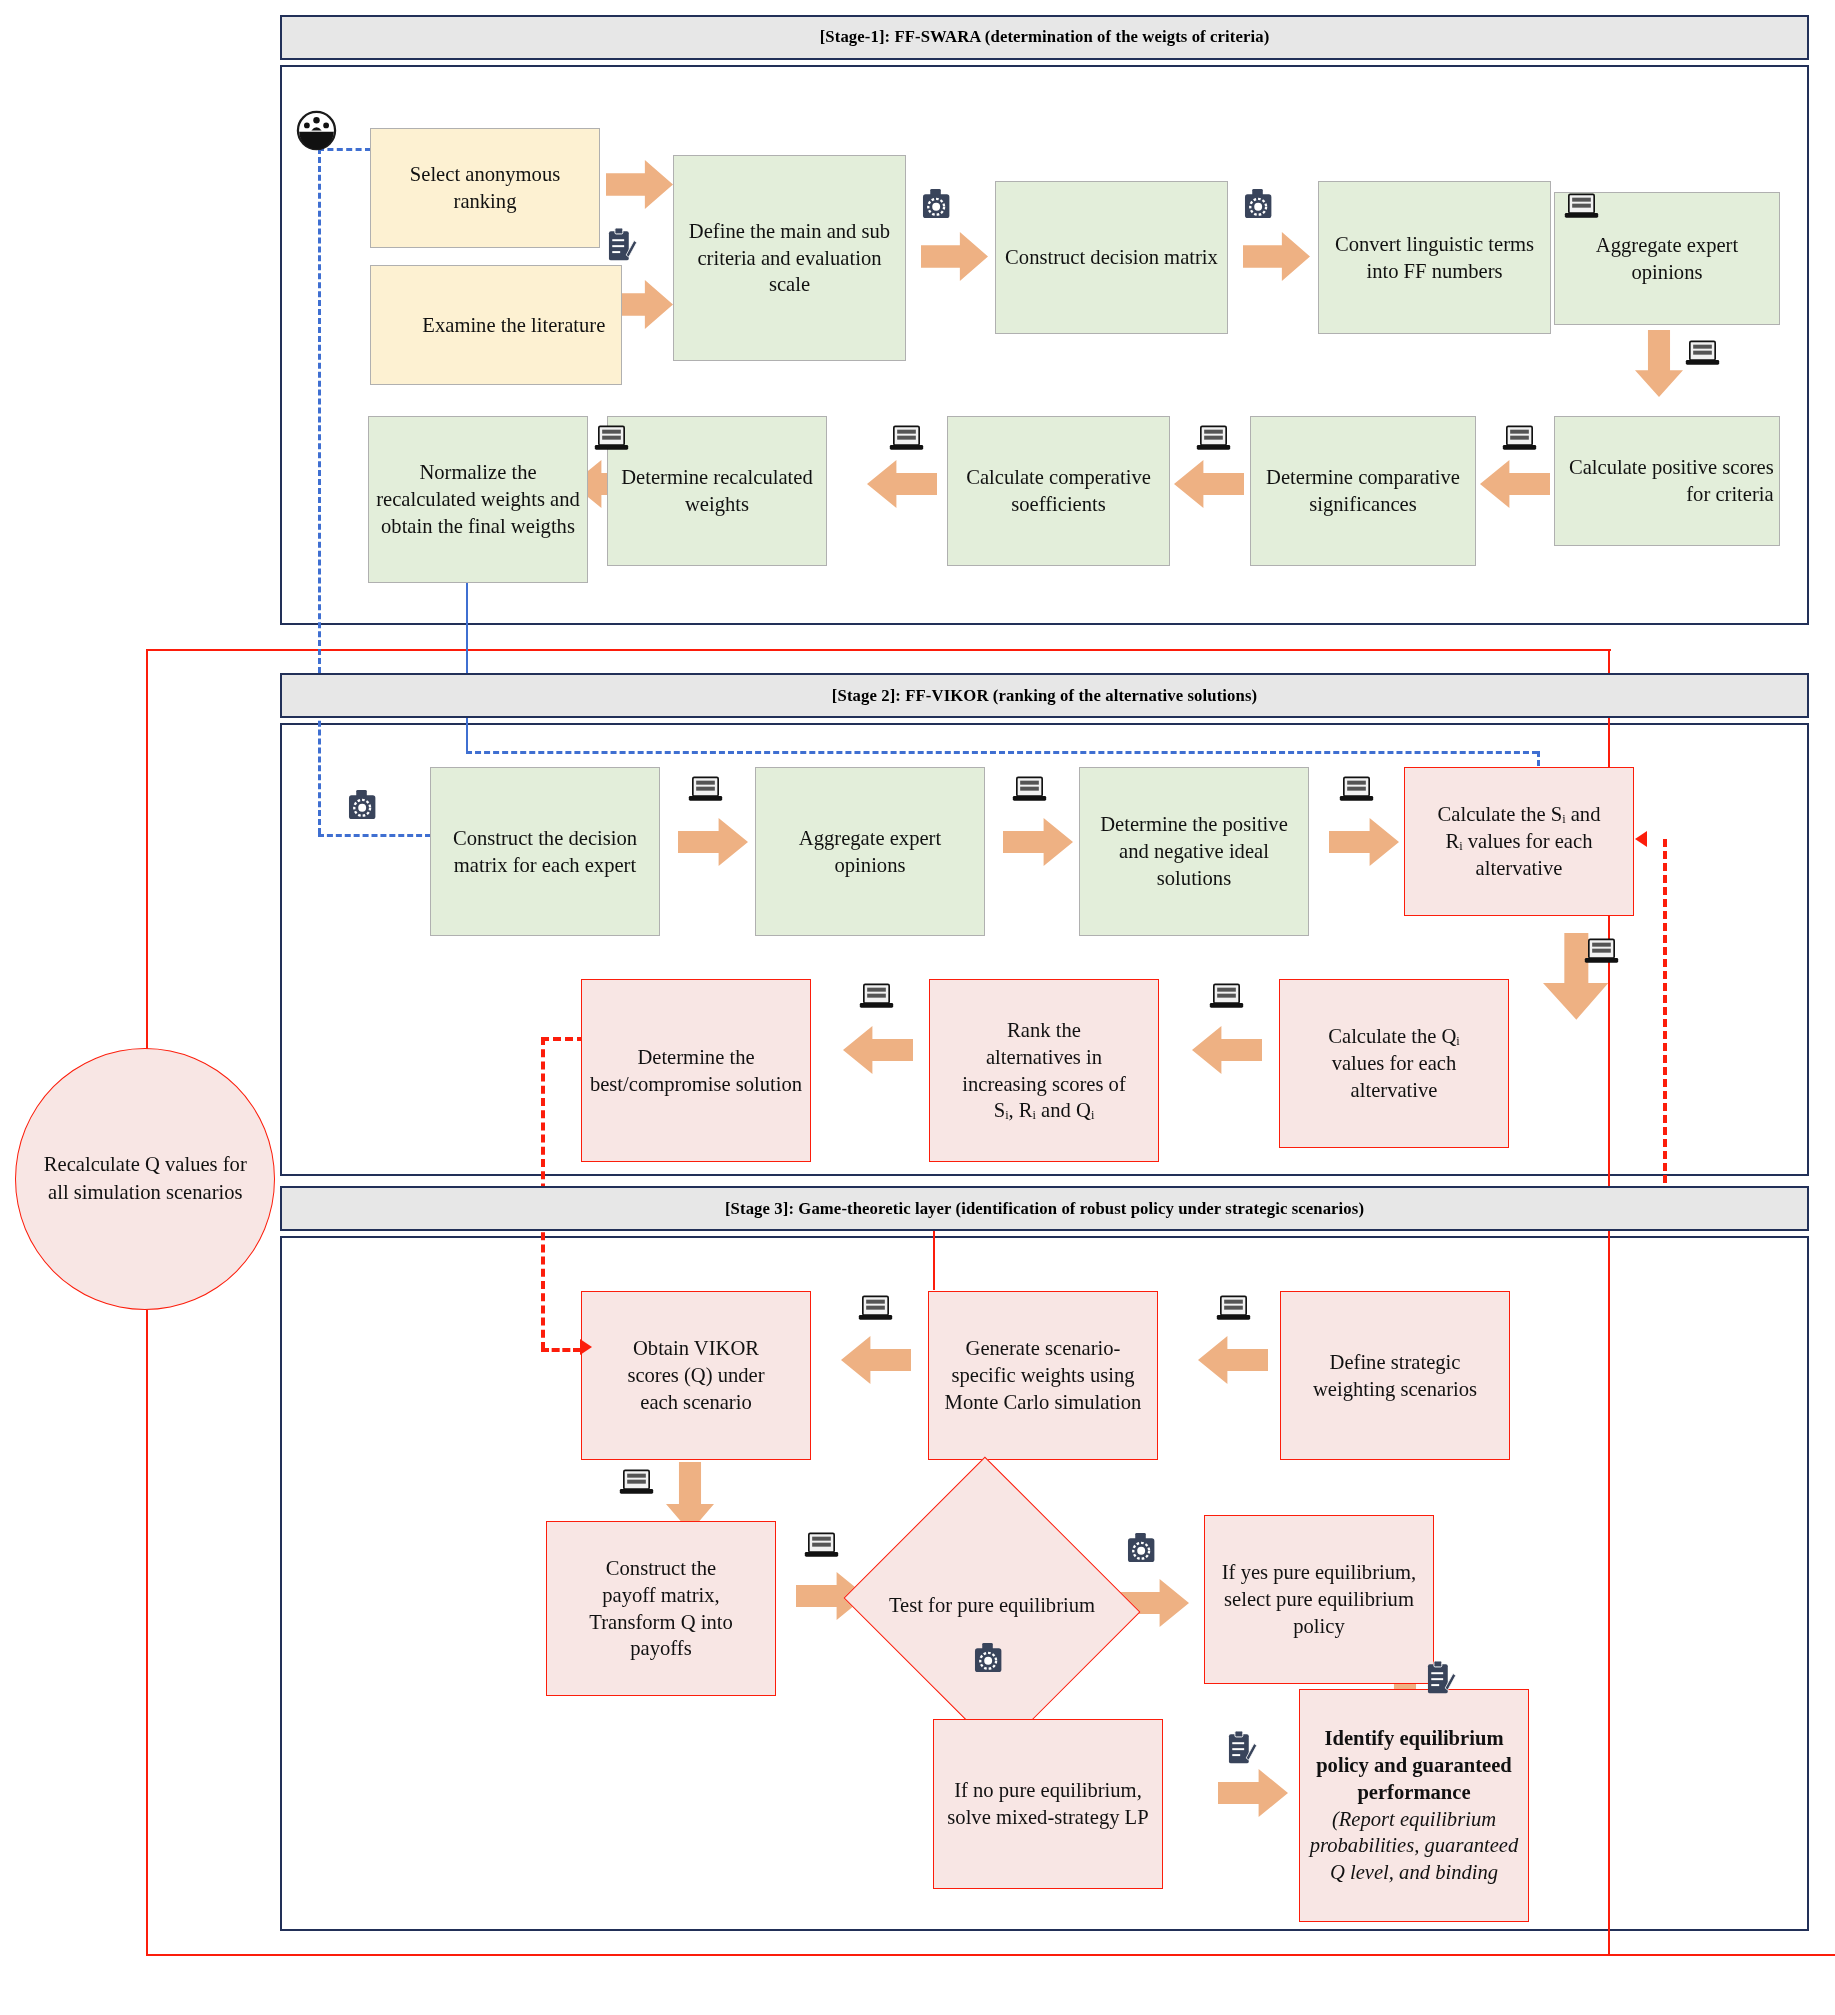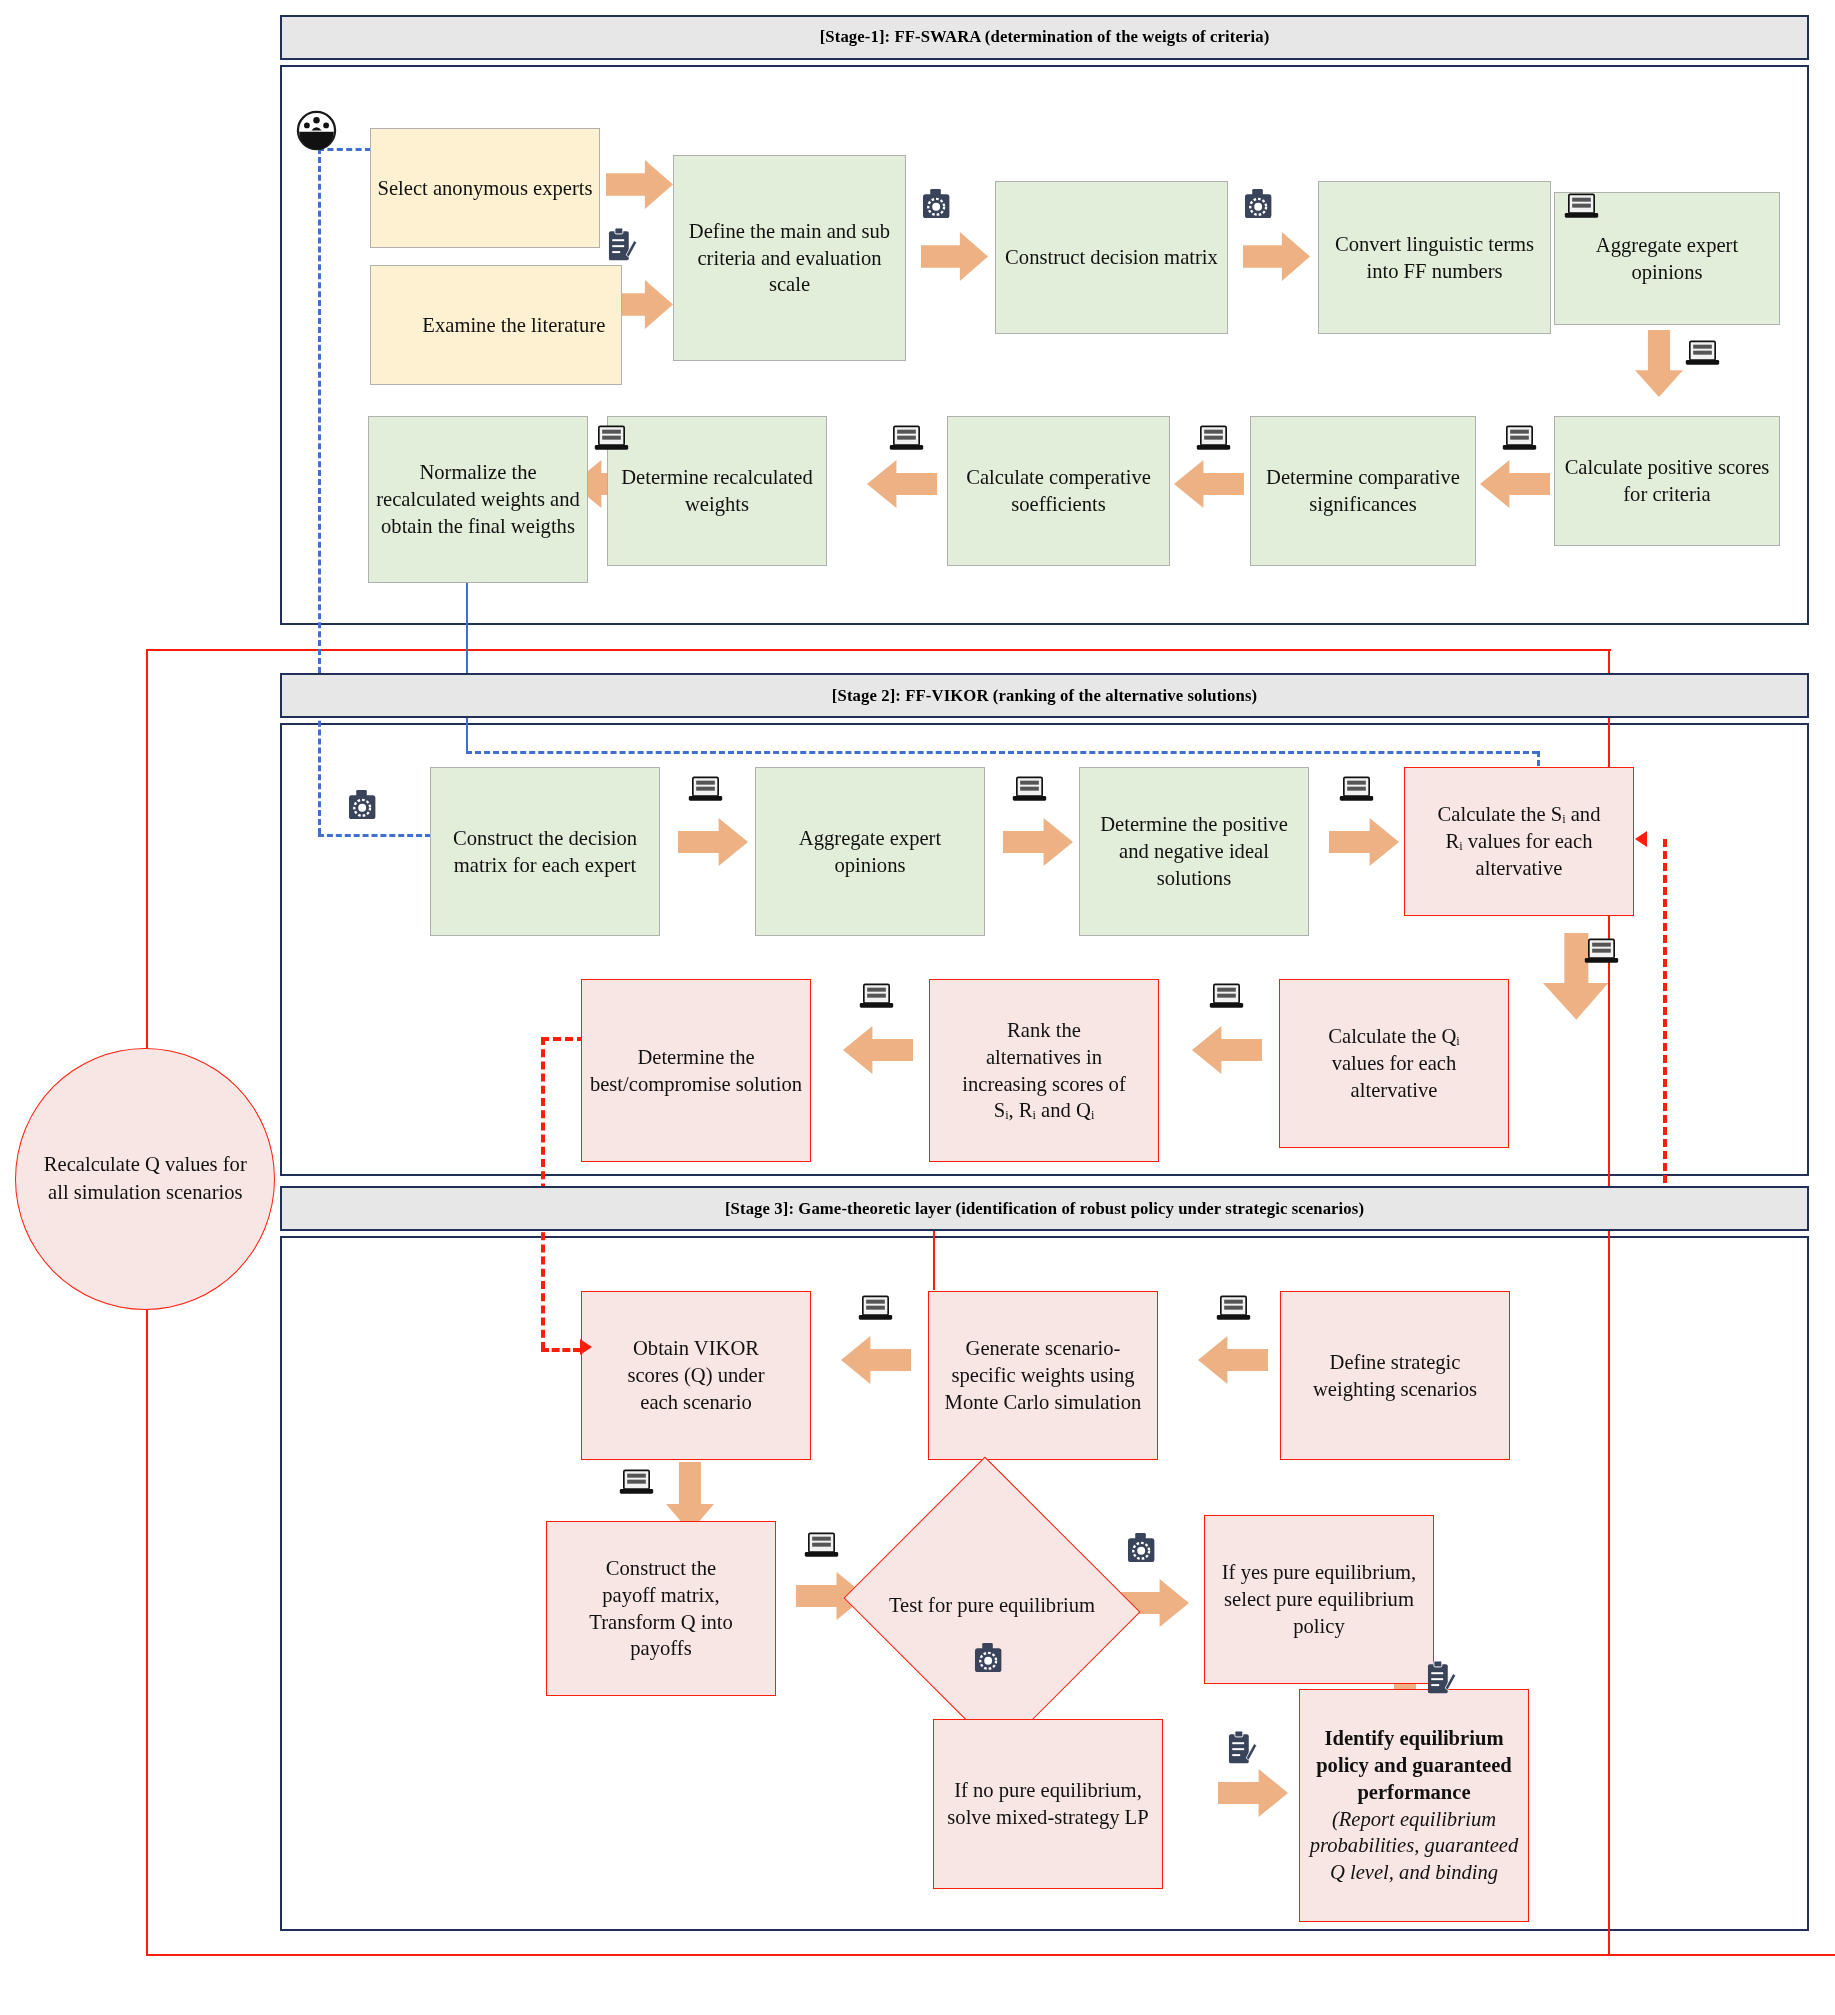--- a/index.html
+++ b/index.html
@@ -147,21 +147,21 @@
       <circle cx="32" cy="32" r="29" fill="none" stroke="#1b1b1b" stroke-width="3.5"></circle>
       <path d="M5 34 a27 27 0 0 0 54 0 z" fill="#111"></path>
       <circle cx="32" cy="16" r="5" fill="#111"></circle>
       <circle cx="17" cy="24" r="4.5" fill="#111"></circle>
       <circle cx="47" cy="24" r="4.5" fill="#111"></circle>
       <path d="M24 32 q8 -10 16 0 z" fill="#111"></path>
     </svg>
   </div>
 
   <div class="node yellow" style="left:370px; top:128px; width:230px; height:120px;">
-    <div class="node-inner">Select anonymous experts</div>
+    <div class="node-inner">Select anonymous ranking</div>
   </div>
 
   <div class="node yellow" style="left:370px; top:265px; width:252px; height:120px;padding-left:41px;">
     <div class="node-inner">Examine the literature</div>
   </div>
 
   <div class="arrow-r" style="left:606px; top:160px; width:67px; height:49px;"></div>
   <div class="arrow-r" style="left:606px; top:280px; width:67px; height:49px;"></div>
 
   <div class="icon" style="left:606px; top:226px;">
@@ -224,21 +224,21 @@
   <div class="arrow-d" style="left:1635px; top:330px; width:48px; height:67px;"></div>
   <div class="icon" style="left:1685px; top:340px;">
     <svg width="35" height="28" viewBox="0 0 52 42">
       <rect x="7" y="2" width="38" height="28" rx="2" fill="#f2f2f2" stroke="#111" stroke-width="2.5"></rect>
       <rect x="12" y="7" width="28" height="6" fill="#555"></rect>
       <rect x="12" y="16" width="28" height="6" fill="#555"></rect>
       <rect x="1" y="30" width="50" height="7" rx="2" fill="#111"></rect>
     </svg>
   </div>
 
-  <div class="node green" style="left:1554px; top:416px; width:226px; height:130px;">
+  <div class="node green" style="left:1554px; top:416px; width:226px; height:130px;text-align:right;">
     <div class="node-inner">Calculate positive scores for criteria</div>
   </div>
 
   <div class="icon" style="left:1502px; top:425px;">
     <svg width="35" height="28" viewBox="0 0 52 42">
       <rect x="7" y="2" width="38" height="28" rx="2" fill="#f2f2f2" stroke="#111" stroke-width="2.5"></rect>
       <rect x="12" y="7" width="28" height="6" fill="#555"></rect>
       <rect x="12" y="16" width="28" height="6" fill="#555"></rect>
       <rect x="1" y="30" width="50" height="7" rx="2" fill="#111"></rect>
     </svg>

